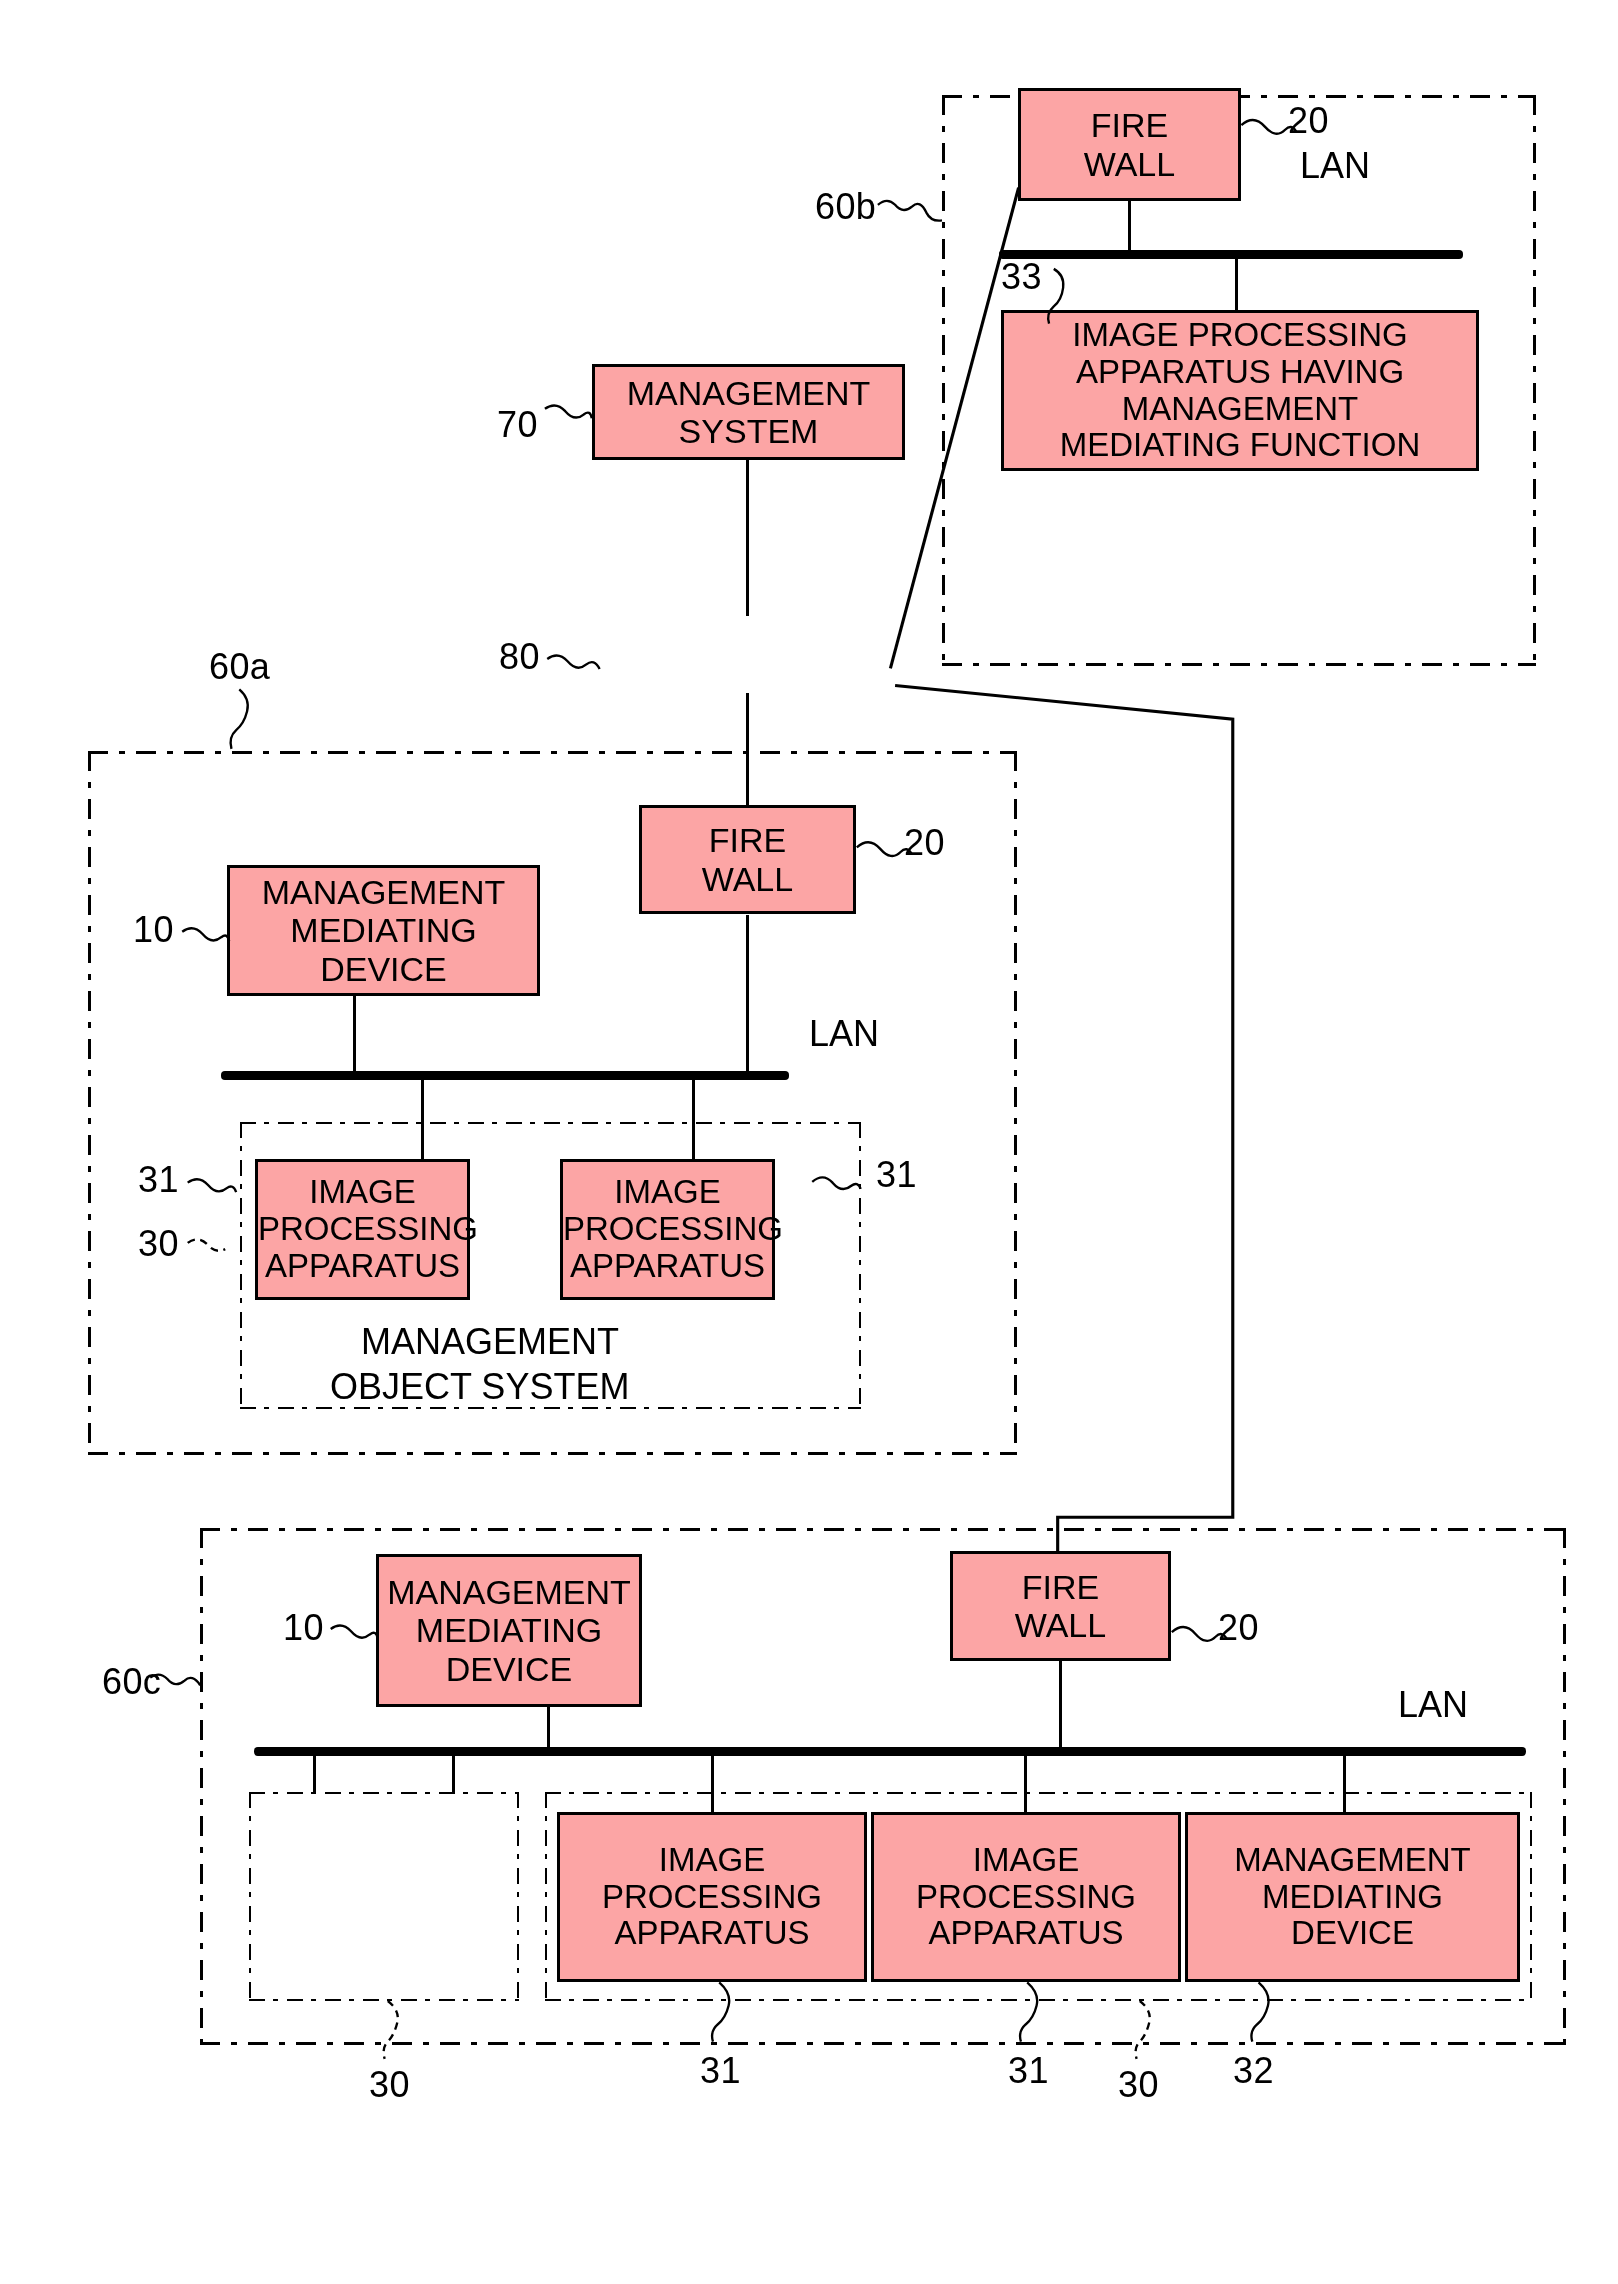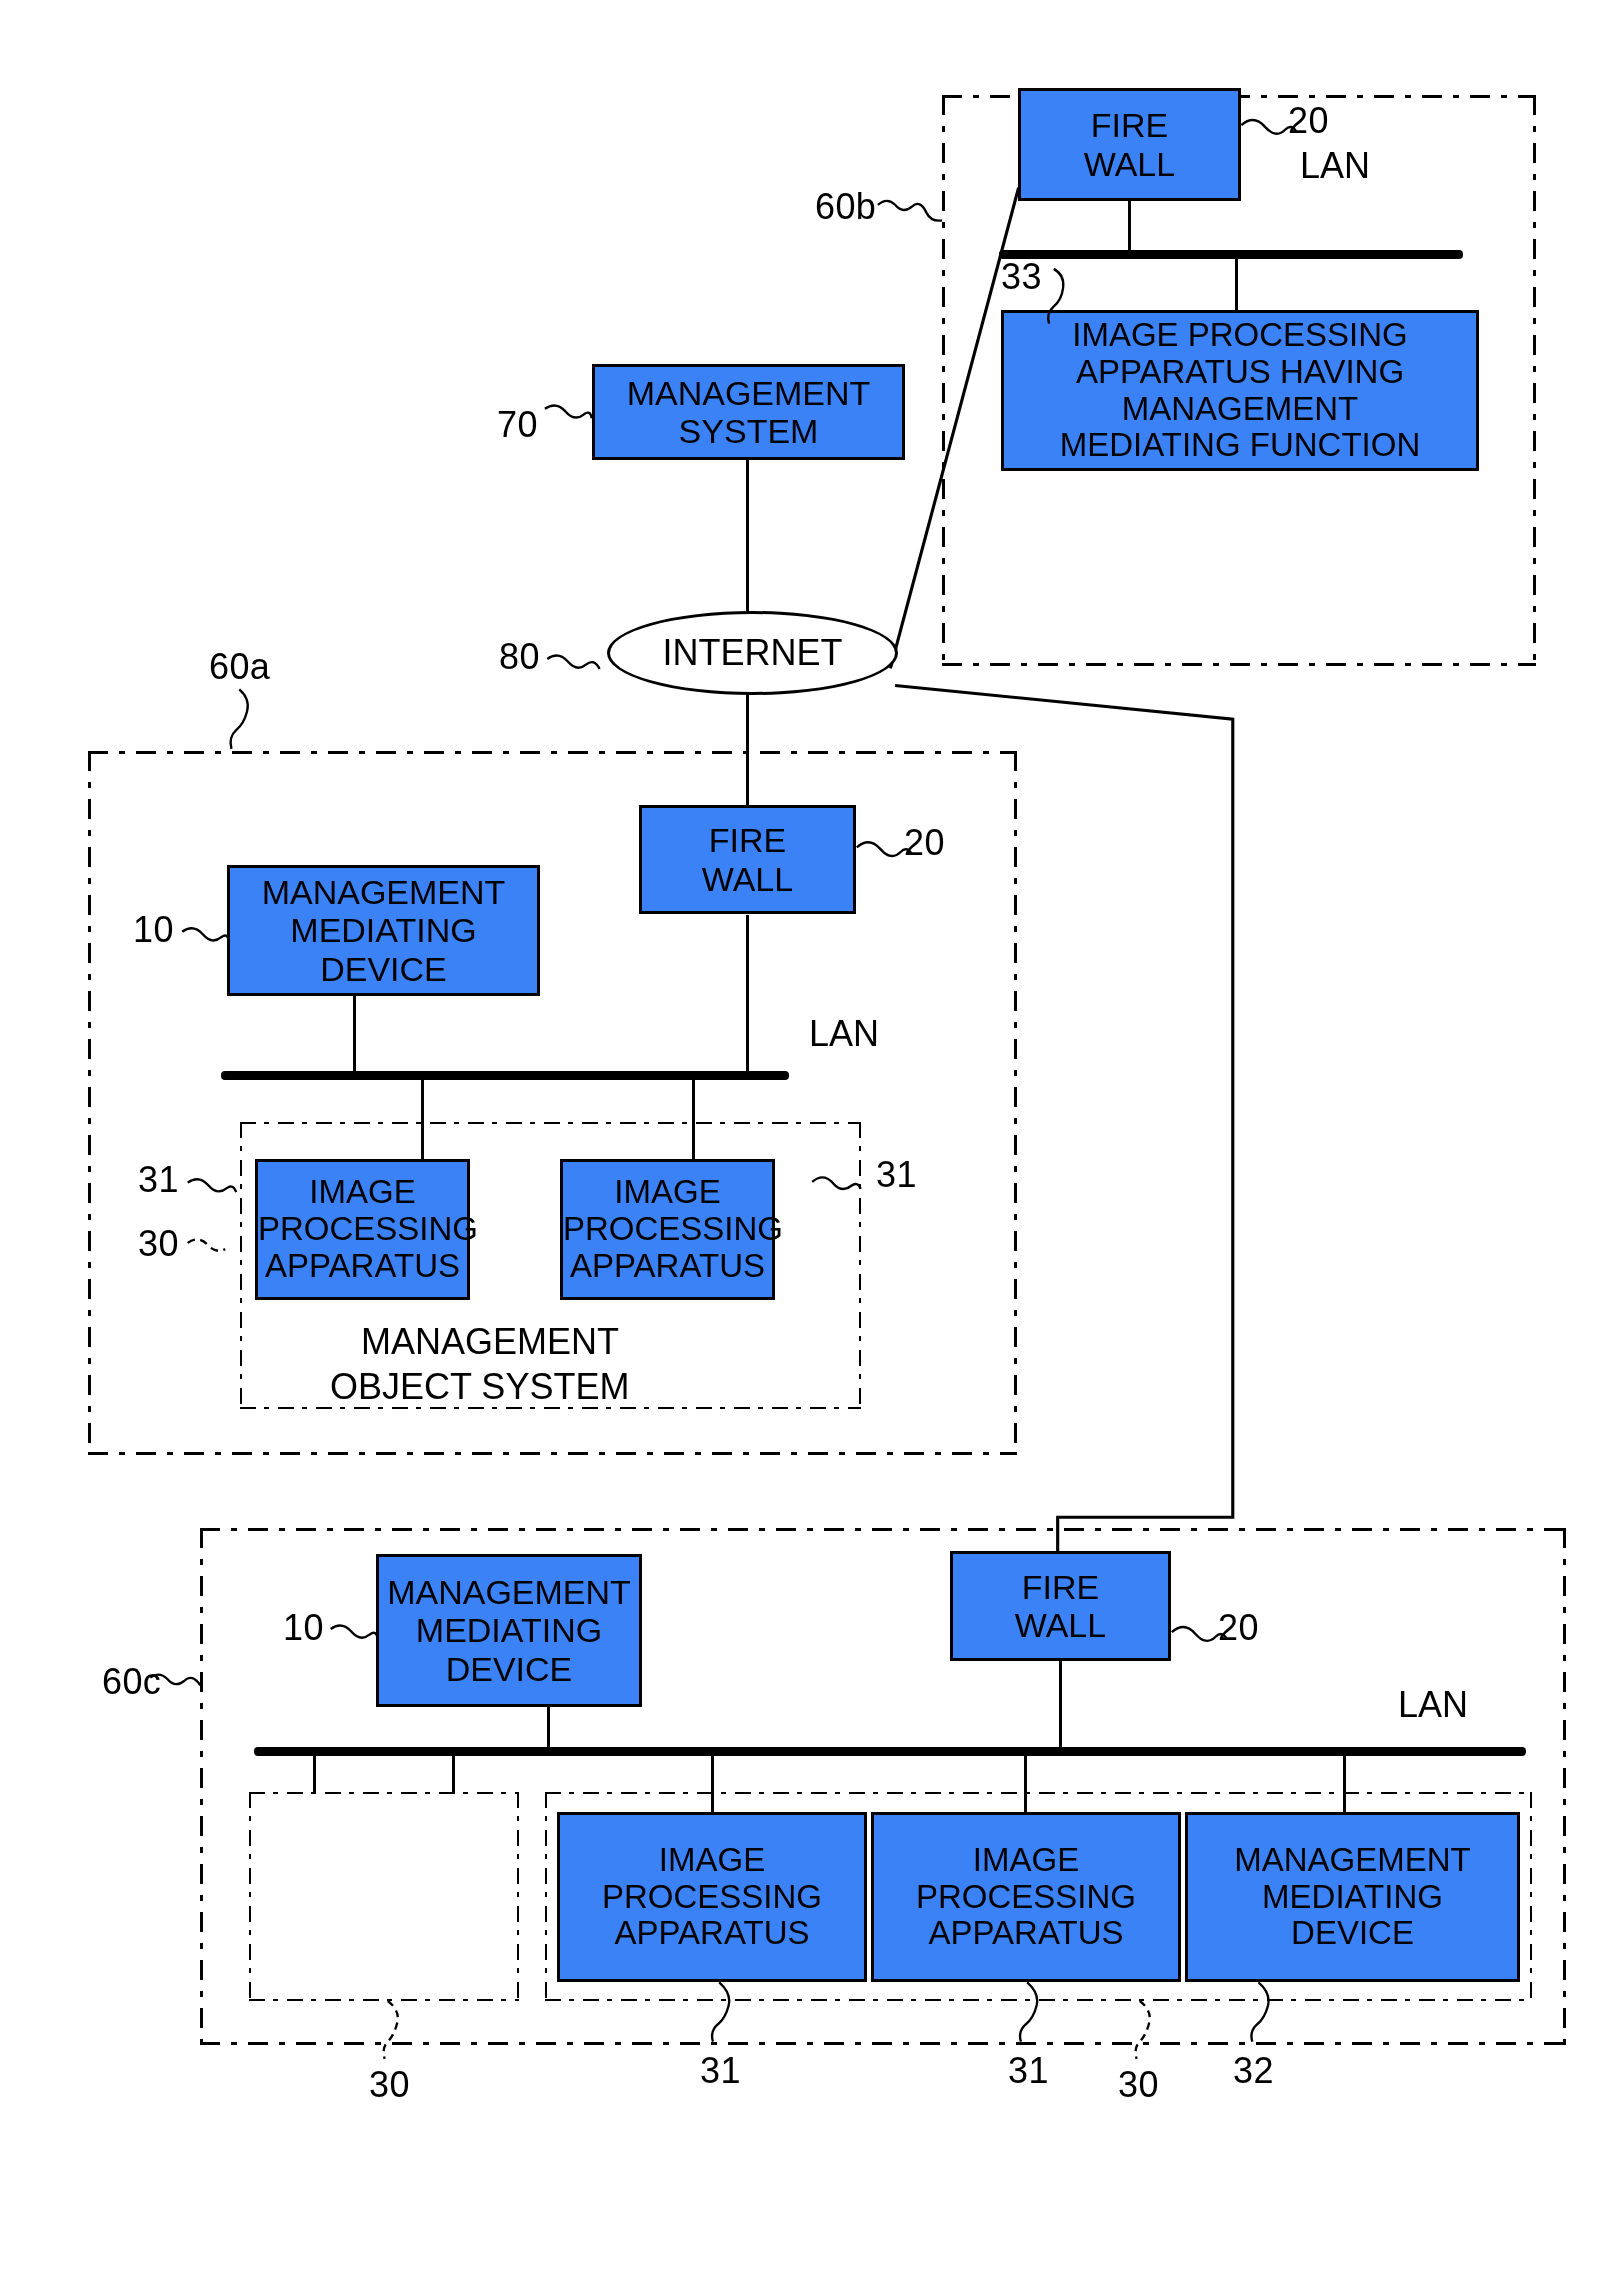--- a/index.html
+++ b/index.html
@@ -13,21 +13,21 @@
     height: 2284px;
     background: #ffffff;
     font-family: "Liberation Sans", sans-serif;
     color: #000000;
     overflow: hidden;
   }
   
   .box {
     position: absolute;
     border: 3.1px solid #000;
-    background: #3b82f6;
+    background: #fca5a5;
     display: flex;
     align-items: center;
     justify-content: center;
     text-align: center;
     box-sizing: border-box;
     line-height: 1.12;
     z-index: 6;
   }
   .box .lbl { display: block; width: 100%; padding: 0 3.1px; }
   
@@ -156,23 +156,20 @@
       <span>SYSTEM</span>
     </span>
   </div>
   <div class="reftext" style="left:497px; top:404px;">70</div>
   <svg class="overlay" viewBox="0 0 2071 2922">
     <path d="M697,523 q14,-10 26,3 q12,14 24,4 q8,-6 10,5" fill="none" stroke="#000" stroke-width="3"></path>
   </svg>
 
   <div class="vline" style="left:746px; top:460px; height:156px;"></div>
 
-  <div class="oval" style="left:607px; top:611px; width:291px; height:84px; font-size:36px;">
-    <span>INTERNET</span>
-  </div>
   <div class="reftext" style="left:499px; top:636px;">80</div>
   <svg class="overlay" viewBox="0 0 2071 2922">
     <path d="M700,843 q14,-10 26,3 q12,14 24,4 q10,-8 17,6" fill="none" stroke="#000" stroke-width="3"></path>
   </svg>
 
   <div class="vline" style="left:746px; top:693px; height:113px;"></div>
 
   <div class="dashdot" style="left:88px; top:751px; width:929px; height:704px;"></div>
 
   <div class="reftext" style="left:209px; top:646px;">60a</div>

